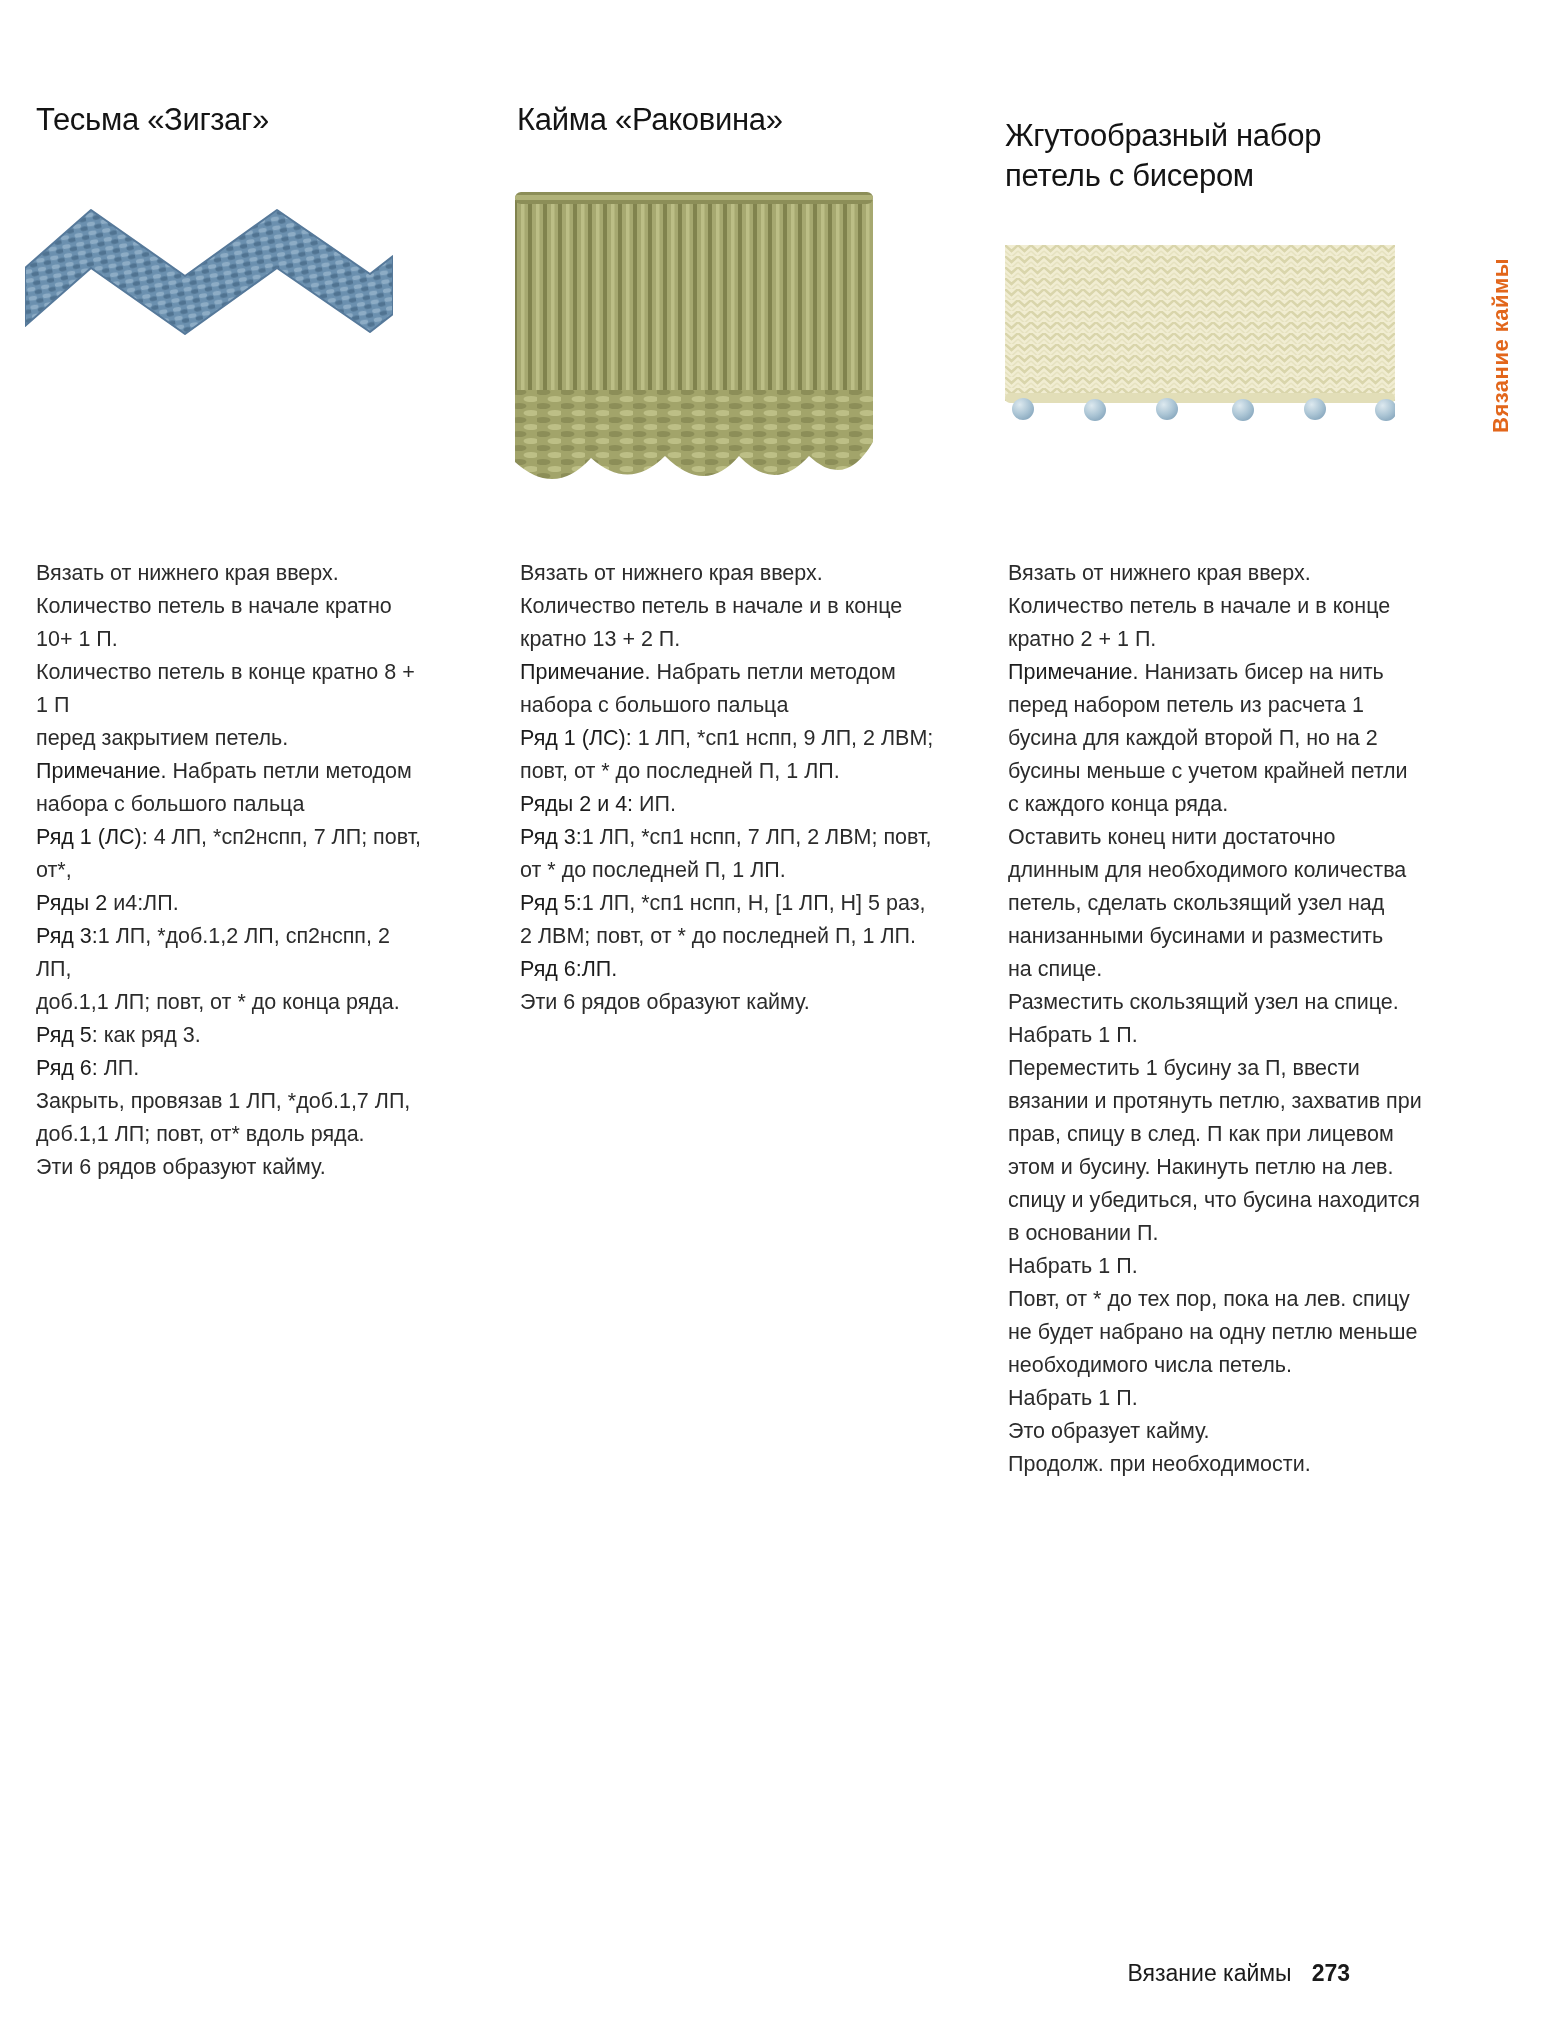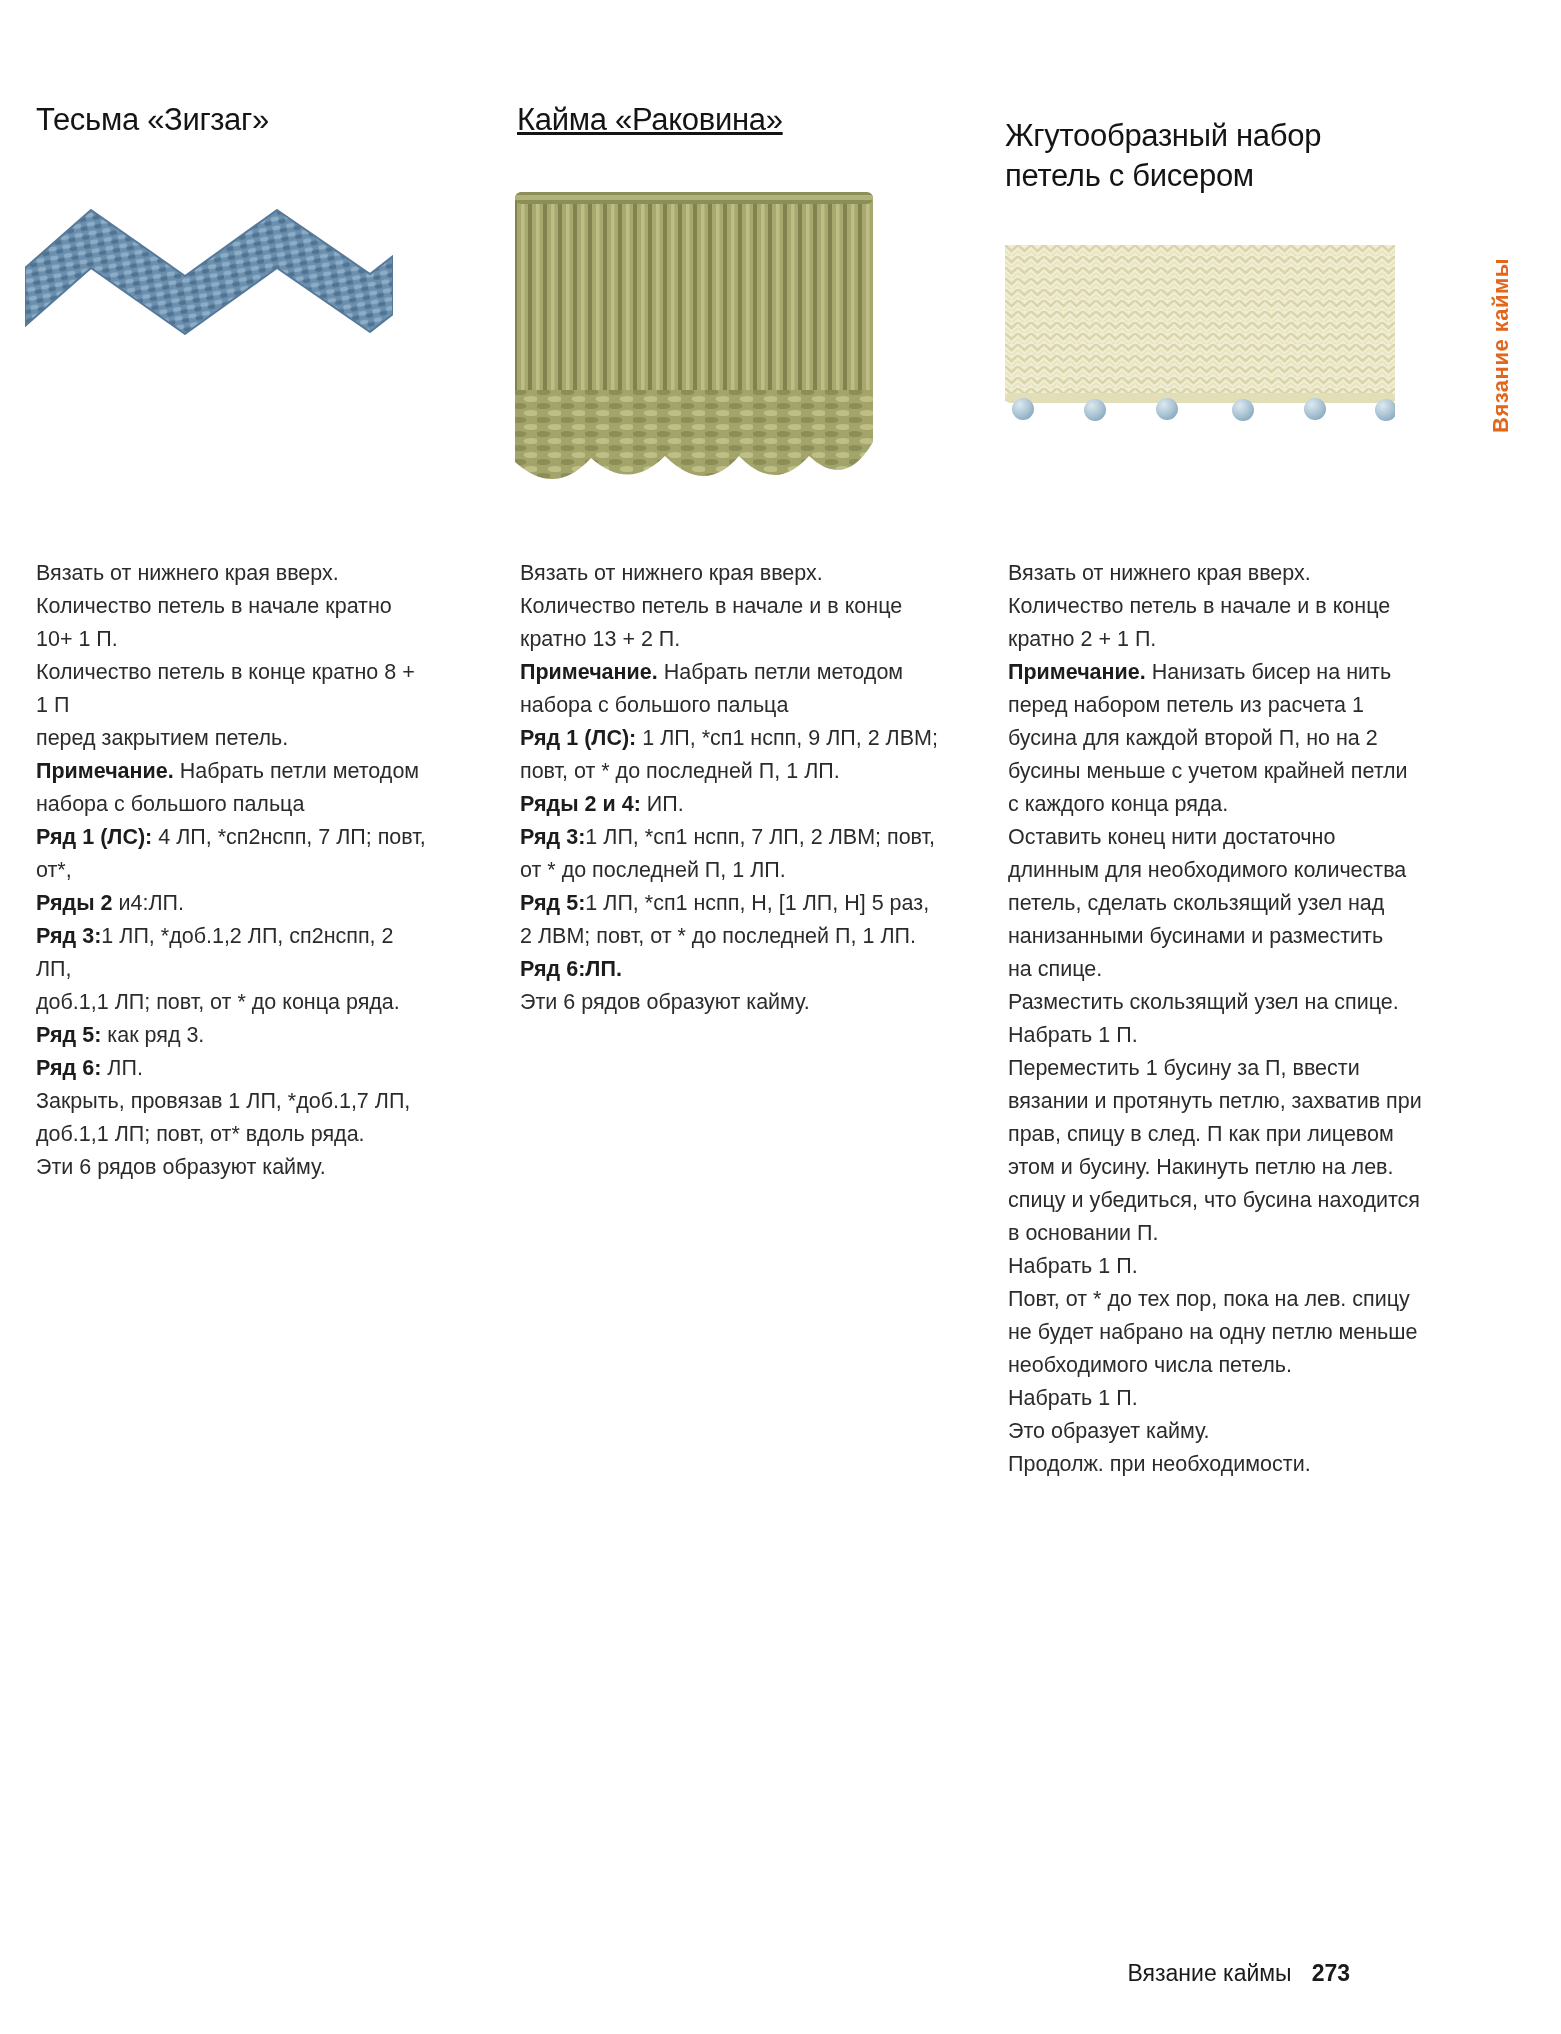--- a/index.html
+++ b/index.html
@@ -13,21 +13,21 @@
 
   .col-title {
     font-size:31px; font-weight:400; letter-spacing:-0.3px;
     color:#141414; line-height:40px; margin:0;
   }
   .photo { overflow:hidden; }
   .photo svg { display:block; width:100%; height:100%; }
 
   .instr { font-size:21.5px; line-height:33px; }
   .instr p.ln { margin:0; }
-  .instr b { font-weight:700; color:#1c1c1c; }
+  .instr b { font-weight:400; color:#1c1c1c; }
 
   #sidebar-label {
     writing-mode:vertical-rl; transform:rotate(180deg);
     font-size:22px; font-weight:700; letter-spacing:0.5px;
     white-space:nowrap;
   }
   #footer {
     font-size:23px; color:#1a1a1a; text-align:right;
   }
   #footer .pagenum { font-weight:700; margin-left:20px; }
@@ -63,21 +63,21 @@
     <p class="ln"><b>Ряды 2</b> и4:ЛП.</p>
     <p class="ln"><b>Ряд 3:</b>1 ЛП, *доб.1,2 ЛП, сп2нспп, 2 ЛП,</p>
     <p class="ln">доб.1,1 ЛП; повт, от * до конца ряда.</p>
     <p class="ln"><b>Ряд 5:</b> как ряд 3.</p>
     <p class="ln"><b>Ряд 6:</b> ЛП.</p>
     <p class="ln">Закрыть, провязав 1 ЛП, *доб.1,7 ЛП,</p>
     <p class="ln">доб.1,1 ЛП; повт, от* вдоль ряда.</p>
     <p class="ln">Эти 6 рядов образуют кайму.</p>
   </div>
 
-<h2 class="col-title abs" style="left:517px; top:100px; width:400px;text-decoration:underline;">Кайма «Раковина»</h2>
+<h2 class="col-title abs" style="left:517px; top:100px; width:400px;">Кайма «Раковина»</h2>
 
 <div class="photo abs" style="left:513px; top:192px; width:362px; height:310px;">
   <svg viewBox="0 0 362 310" preserveAspectRatio="none">
     <defs>
       <pattern id="ribOlive" width="15" height="310" patternUnits="userSpaceOnUse">
         <rect width="15" height="310" fill="#a6a870"></rect>
         <rect x="0" width="4" height="310" fill="#81834e"></rect>
         <rect x="8" width="3.5" height="310" fill="#bcbe86"></rect>
       </pattern>
       <pattern id="garterOlive" width="24" height="14" patternUnits="userSpaceOnUse">

